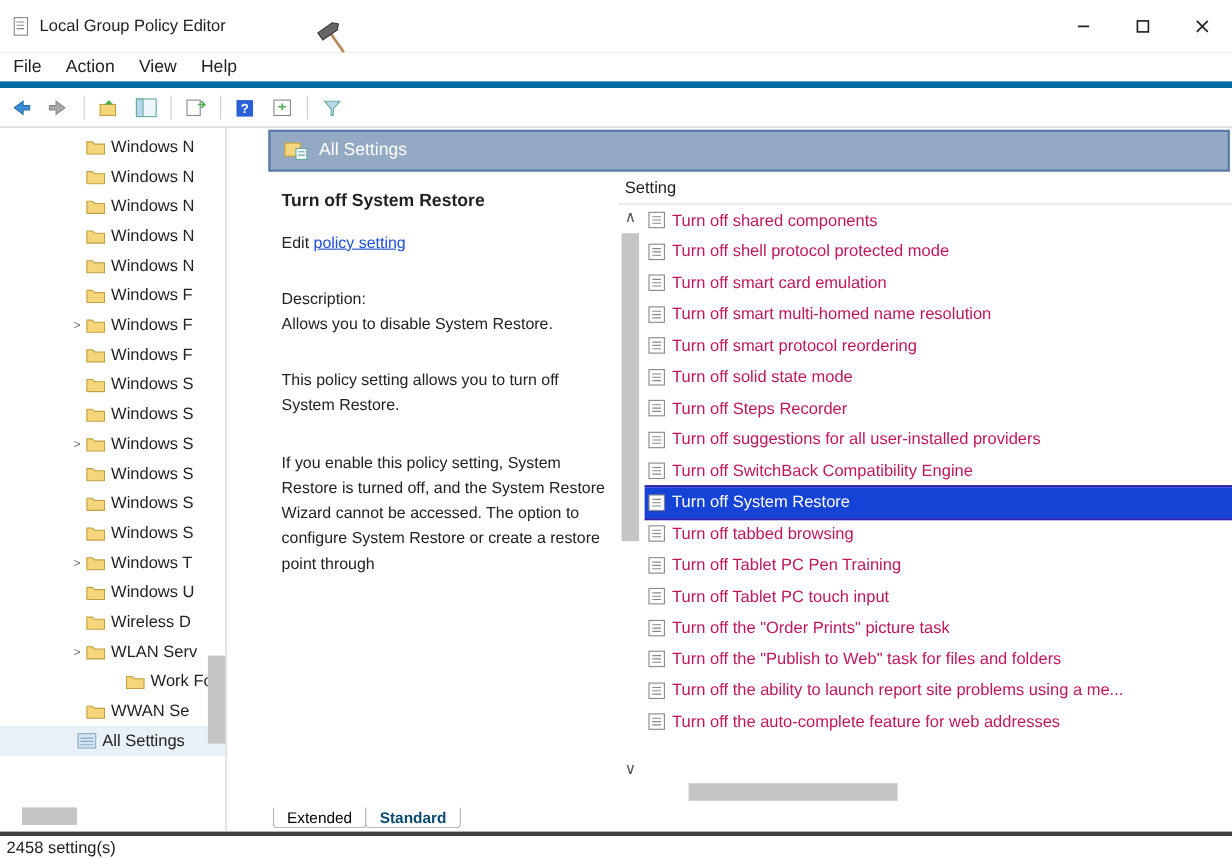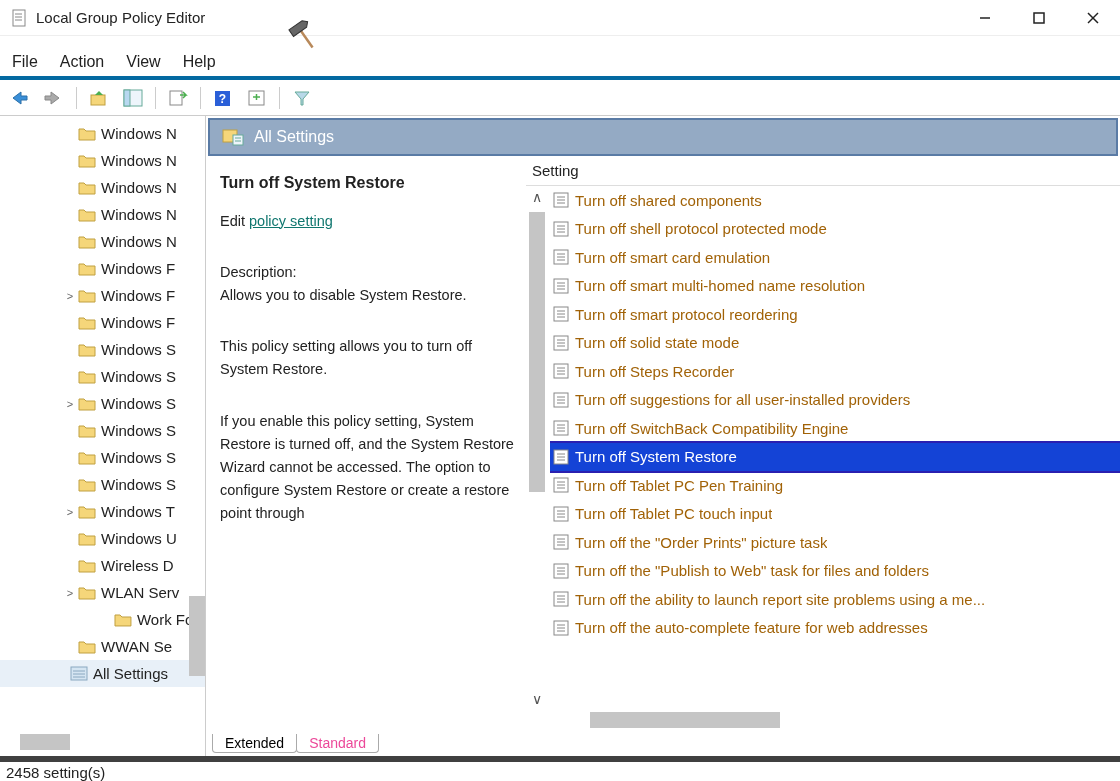--- a/index.html
+++ b/index.html
@@ -1,69 +1,69 @@
 <!DOCTYPE html>
 <html><head>
 <meta charset="utf-8">
 <style>
 * { box-sizing: border-box; margin: 0; padding: 0; font-family: 'Segoe UI', Tahoma, sans-serif; }
 body { background: #fff; width: 1120px; height: 781px; overflow: hidden; position: relative; font-size: 15px; }
 
-.titlebar { height: 36px; display: flex; align-items: center; padding: 0 4px; border-bottom: 1px solid #eee; }
+.titlebar { height: 48px; display: flex; align-items: center; padding: 0 4px; border-bottom: 1px solid #eee; }
 .titlebar .app-icon { width: 20px; height: 20px; margin: 0 6px; }
 .titlebar .title { flex: 1; font-size: 15px; color: #222; }
 .win-controls { display: flex; gap: 8px; }
 .win-btn { width: 46px; height: 30px; display: flex; align-items: center; justify-content: center; }
 
 .hammer { position: absolute; left: 280px; top: 10px; }
 
-.menubar { height: 32px; display: flex; align-items: center; padding: 0 12px; gap: 22px; border-bottom: 4px solid #0369a1; margin-top: 12px; }
+.menubar { height: 32px; display: flex; align-items: center; padding: 0 12px; gap: 22px; border-bottom: 6px solid #0369a1; }
 .menubar span { font-size: 16px; color: #222; }
 
 .toolbar { height: 36px; display: flex; align-items: center; padding: 0 6px; gap: 6px; border-bottom: 1px solid #ccc; }
 .tool-sep { width: 1px; height: 22px; background: #ccc; margin: 0 2px; }
 .tool-btn { width: 28px; height: 28px; display: flex; align-items: center; justify-content: center; }
 
-.content { display: flex; height: 640px; }
+.content { display: flex; height: 640px; gap: 36px; }
 .tree { width: 206px; border-right: 1px solid #ccc; overflow: hidden; position: relative; padding-top: 4px; }
 .tree-item { display: flex; align-items: center; height: 27px; font-size: 15px; color: #222; white-space: nowrap; padding-left: 8px; }
 .tree-item .expander { width: 16px; display: inline-block; text-align: center; color: #666; font-size: 11px; }
 .tree-item .folder-icon { width: 18px; height: 15px; margin-right: 5px; display: inline-block; }
 .tree-item.all-sett .folder-icon svg rect { stroke:#8aa8c0; fill:#d5e5f2; }
 .tree-item.all-sett { background:#e8f0f8; }
 .tree .hscroll { position: absolute; bottom: 6px; left: 20px; width: 50px; height: 16px; background: #c5c5c5; }
 .tree .vscroll { position: absolute; right: 0; top: 480px; width: 16px; height: 80px; background: #c5c5c5; }
 
 .right { flex: 1; display: flex; flex-direction: column; position: relative; }
 .pane-header { height: 38px; background: #94aac4; color: #fff; border: 2px solid #5a7ba5; display: flex; align-items: center; padding: 0 12px; gap: 10px; font-size: 16px; margin: 2px 2px 0 2px; }
 
 .split { flex: 1; display: flex; overflow: hidden; }
 .desc-pane { width: 320px; padding: 14px 6px 0 14px; overflow: hidden; font-size: 14.5px; line-height: 1.6; color: #222; }
 .desc-pane h3 { font-size: 16px; font-weight: bold; margin-bottom: 14px; }
-.desc-pane a { color: #0f766e; }
+.desc-pane a { color: #1d4ed8; }
 .desc-pane .sp { margin-top: 28px; }
 
 .list-pane { flex: 1; position: relative; overflow: hidden; }
 .list-header { height: 30px; display: flex; align-items: center; border-bottom: 1px solid #ddd; padding-left: 6px; font-size: 15px; color: #222; }
 .list-body { position: absolute; top: 30px; left: 24px; right: 0; bottom: 20px; overflow: hidden; }
-.list-row { display: flex; align-items: center; height: 28.5px; font-size: 15px; color: #a16207; padding-left: 2px; }
+.list-row { display: flex; align-items: center; height: 28.5px; font-size: 15px; color: #be185d; padding-left: 2px; }
 .list-row .item-icon { width: 18px; height: 18px; margin-right: 5px; flex-shrink:0; }
 .list-row.selected { background: #1443d6; color: #fff; outline: 2px solid #2a1fb0; }
 .list-row .txt { white-space: nowrap; overflow: hidden; text-overflow: ellipsis; }
 
 .list-pane .vscroll-track { position:absolute; left:2px; top:30px; width:18px; bottom:20px; }
 .list-pane .vscroll-track .arrow { height:22px; display:flex; align-items:center; justify-content:center; color:#555; font-size:14px; }
 .list-pane .vscroll-track .thumb { position:absolute; top:26px; left:1px; width:16px; height:280px; background:#c5c5c5; }
 .list-pane .hscroll-track { position:absolute; bottom:2px; left:24px; height:16px; width:190px; background:#c5c5c5; margin-left: 40px; }
 
 .tabs { height: 26px; display:flex; align-items:center; padding-left: 6px; }
 .tab { border:1px solid #aaa; border-top:none; padding:1px 12px; font-size:14px; background:#fff; border-radius:0 0 4px 4px; margin-right:-1px; position:relative; }
-.tab.inactive { color:#ec4899; }
-
-.statusbar { height: 24px; border-top:6px solid #404040; padding: 2px 6px; font-size: 15px; color:#222; }
+.tab.inactive { color:#0c4a6e;font-weight:bold; }
+
+.statusbar { height: 24px; border-top:4px solid #404040; padding: 2px 6px; font-size: 15px; color:#222; }
 
 svg { display:block; }
 </style>
 </head>
 <body>
 
 <div class="titlebar">
   <span class="app-icon">
     <svg viewBox="0 0 20 20">
         <rect x="3" y="2" width="12" height="16" fill="#fff" stroke="#888"></rect>
@@ -506,20 +506,31 @@
             </div>
             <div class="list-row">
               <span class="item-icon">
                 <svg viewBox="0 0 18 18">
                   <rect x="2" y="2" width="14" height="14" fill="#fff" stroke="#888"></rect>
                   <line x1="5" y1="6" x2="13" y2="6" stroke="#888"></line>
                   <line x1="5" y1="9" x2="13" y2="9" stroke="#888"></line>
                   <line x1="5" y1="12" x2="13" y2="12" stroke="#888"></line>
                 </svg>
               </span>
+              <span class="txt">Turn off tabbed browsing</span>
+            </div>
+            <div class="list-row">
+              <span class="item-icon">
+                <svg viewBox="0 0 18 18">
+                  <rect x="2" y="2" width="14" height="14" fill="#fff" stroke="#888"></rect>
+                  <line x1="5" y1="6" x2="13" y2="6" stroke="#888"></line>
+                  <line x1="5" y1="9" x2="13" y2="9" stroke="#888"></line>
+                  <line x1="5" y1="12" x2="13" y2="12" stroke="#888"></line>
+                </svg>
+              </span>
               <span class="txt">Turn off Tablet PC Pen Training</span>
             </div>
             <div class="list-row">
               <span class="item-icon">
                 <svg viewBox="0 0 18 18">
                   <rect x="2" y="2" width="14" height="14" fill="#fff" stroke="#888"></rect>
                   <line x1="5" y1="6" x2="13" y2="6" stroke="#888"></line>
                   <line x1="5" y1="9" x2="13" y2="9" stroke="#888"></line>
                   <line x1="5" y1="12" x2="13" y2="12" stroke="#888"></line>
                 </svg>

